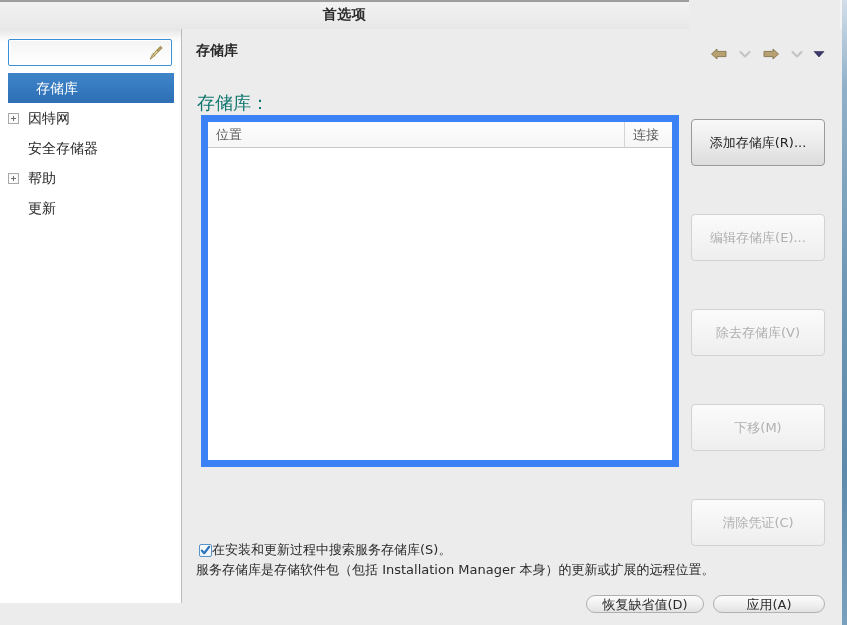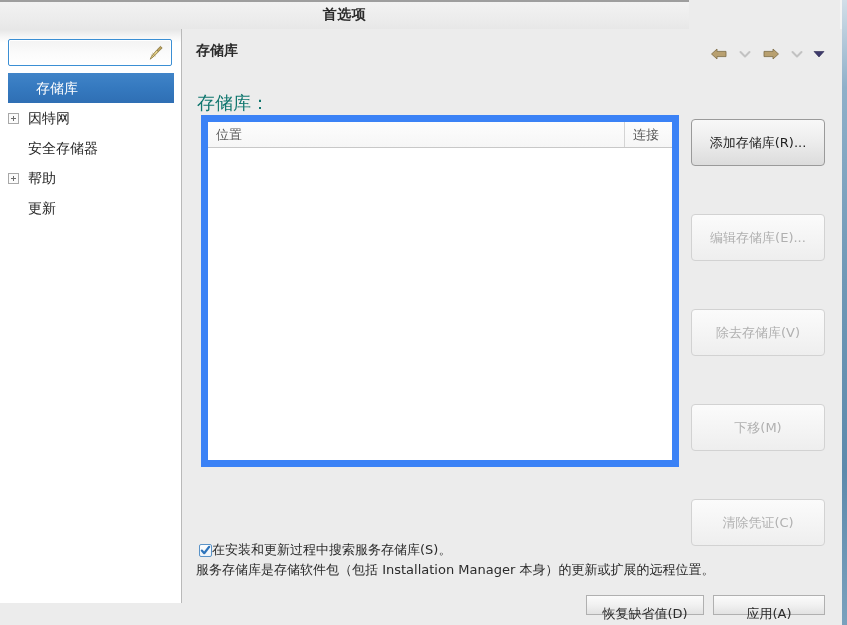--- a/index.html
+++ b/index.html
@@ -319,27 +319,27 @@
     left: 0;
     top: 552px;
     width: 659px;
     height: 44px;
   }
   .wbtn {
     position: absolute;
     height: 18px;
     box-sizing: border-box;
     border: 1px solid #b0b0b0;
-    border-radius: 0;
+    border-radius: 12px;
     background: linear-gradient(to bottom, #fbfbfb 0%, #f1f1f1 50%, #e2e2e2 100%);
     font-family: "DejaVu Sans", "Liberation Sans", sans-serif;
     font-size: 13px;
     color: #2b2b2b;
     cursor: default;
-    padding: 9px;
+    padding: 0;
   }
   .wbtn-restore { left: 403px; top: 14px; width: 118px; }
   .wbtn-apply   { left: 530px; top: 14px; width: 112px; }
 </style>
 </head>
 <body>
 
 <div id="root">
 
   <div class="titlebar">

